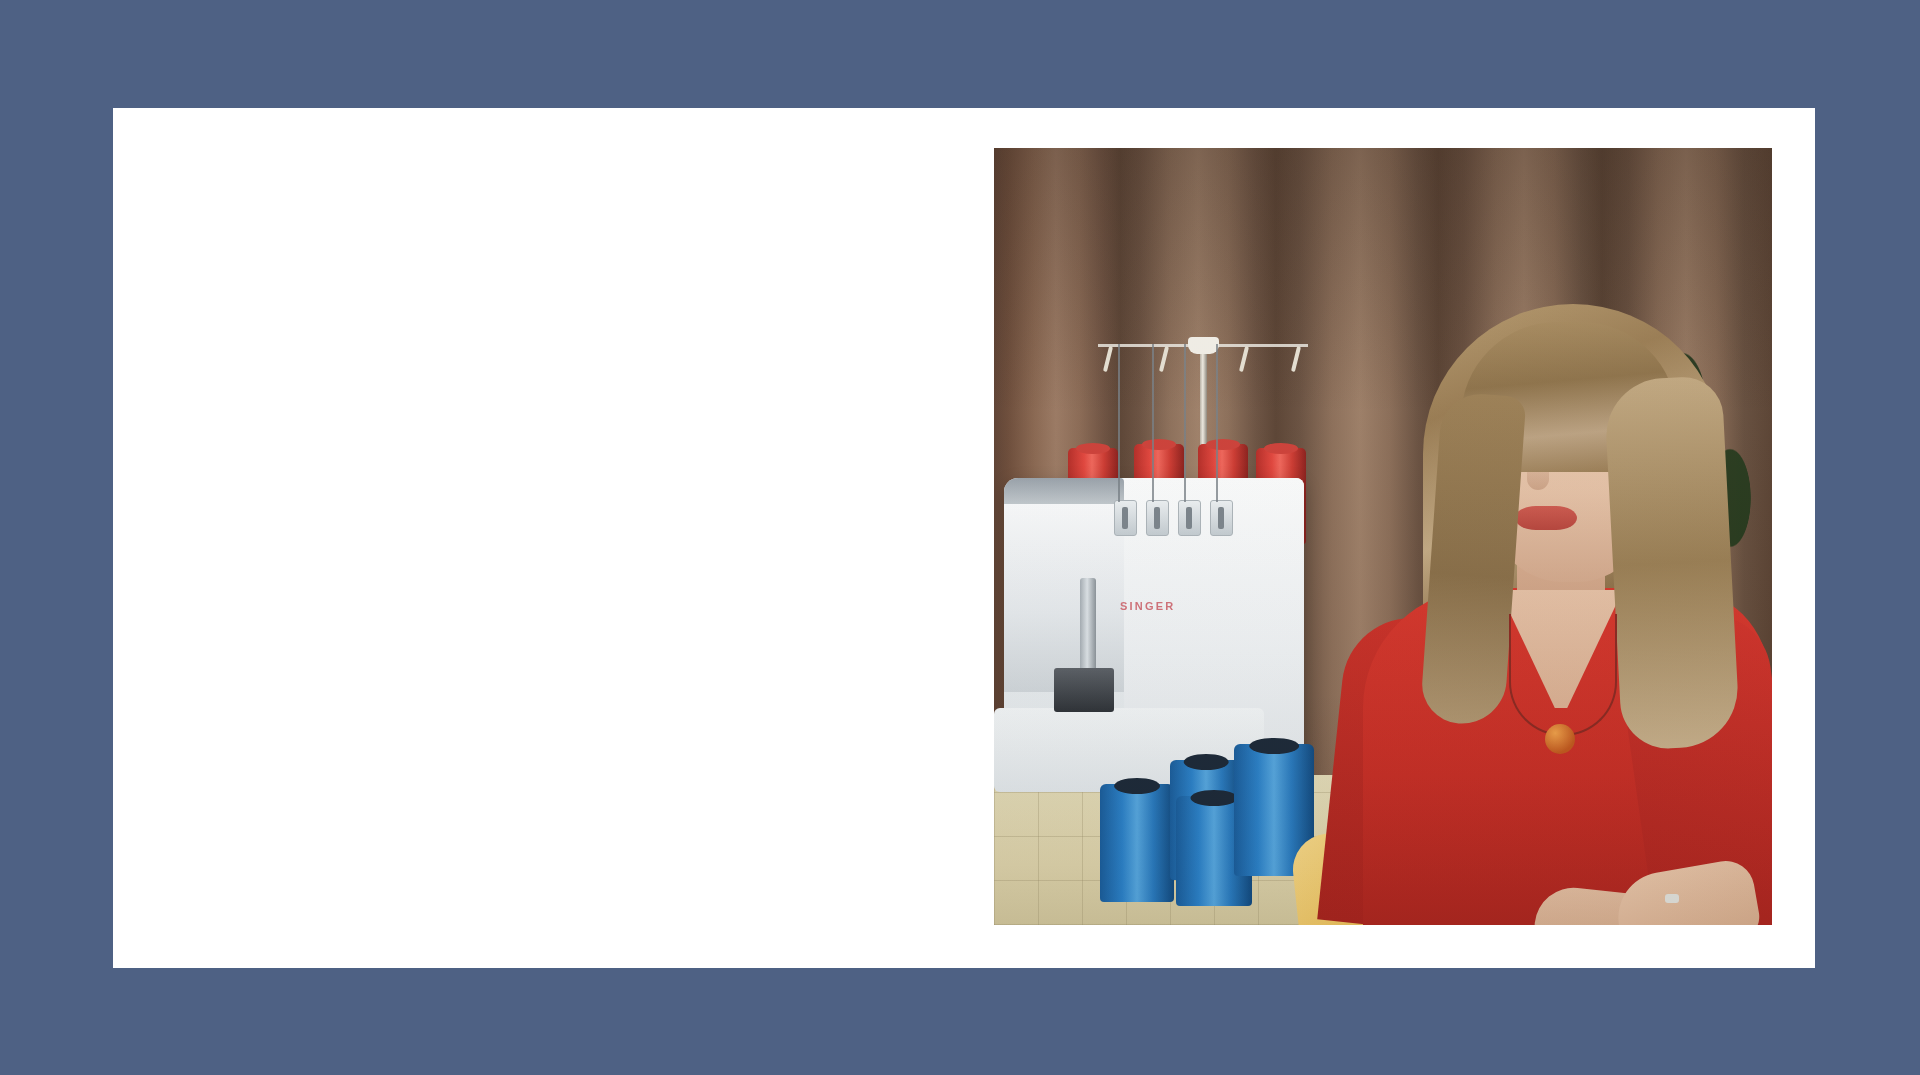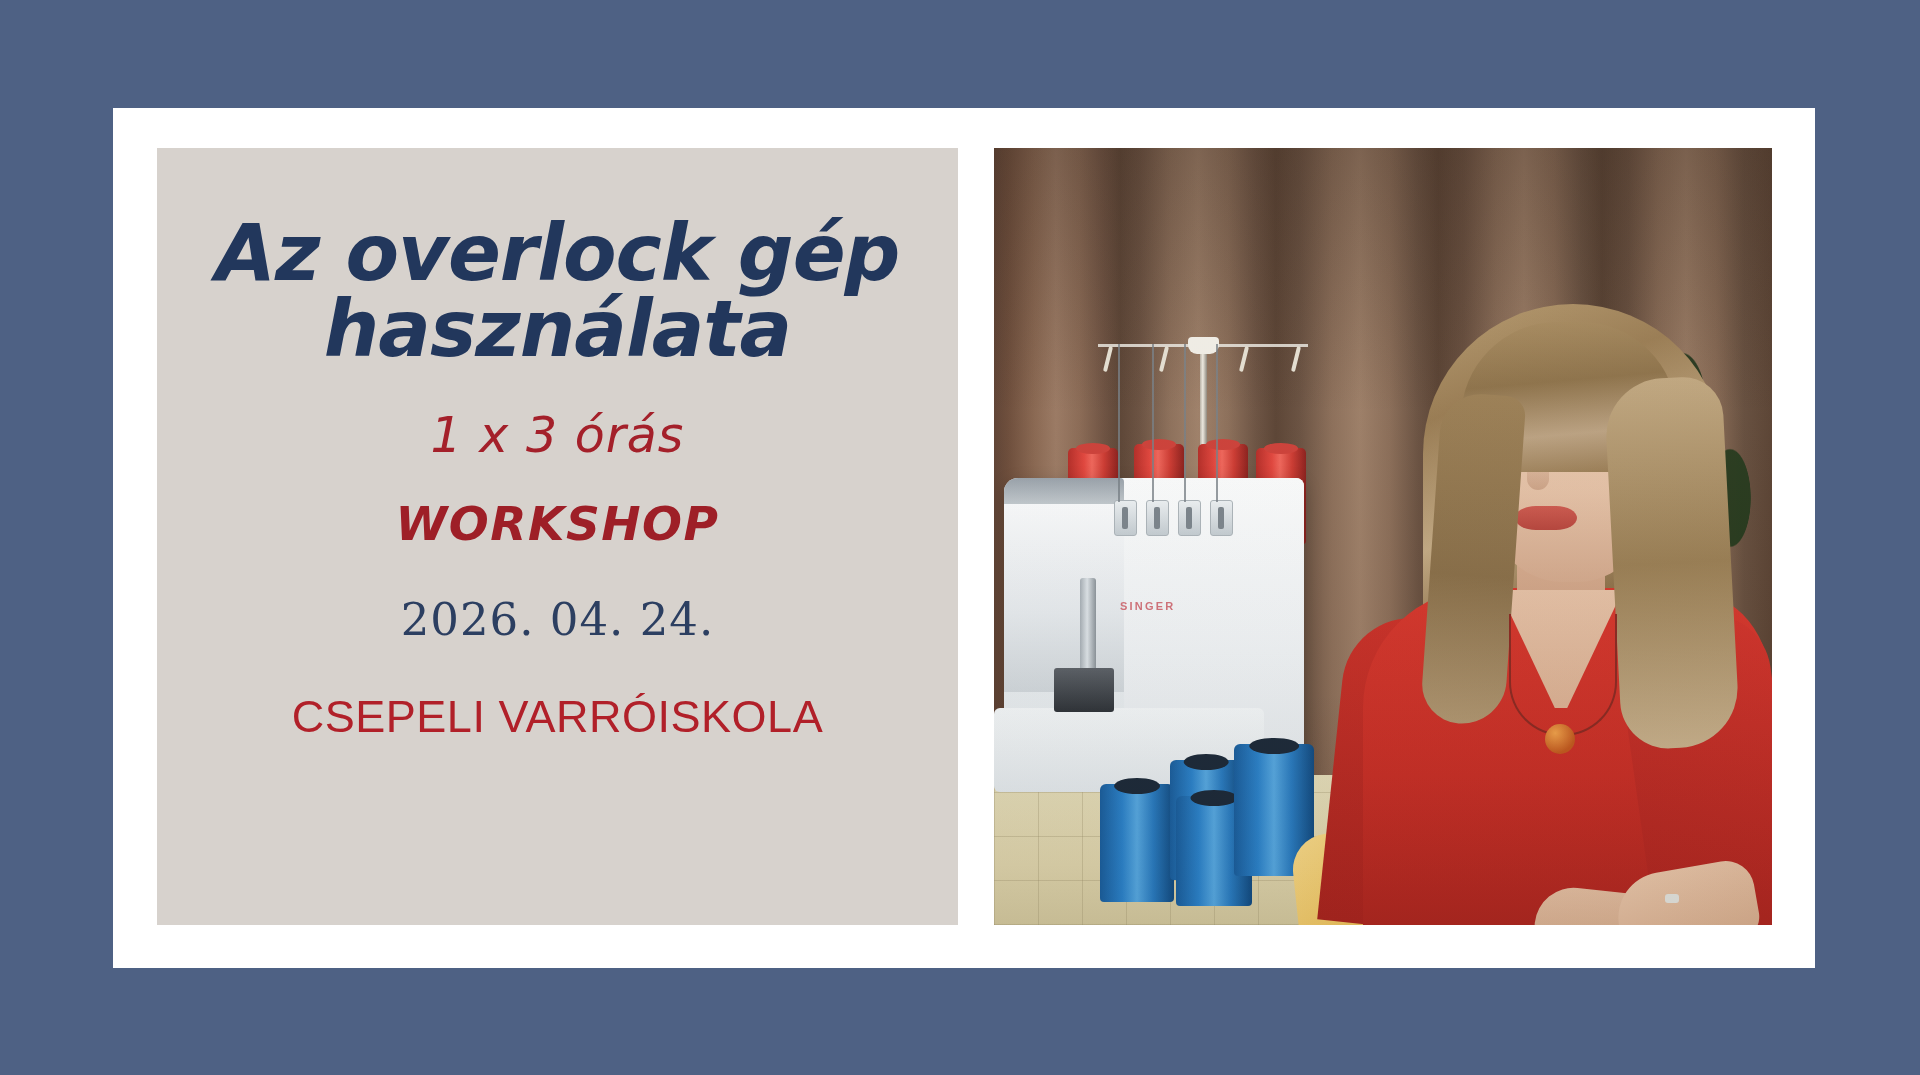--- a/index.html
+++ b/index.html
@@ -315,27 +315,20 @@
     background:linear-gradient(180deg,rgba(255,255,255,.04),rgba(0,0,0,.06));
   }
 </style>
 </head>
 <body>
 
 <div class="poster">
 
   <div class="card"></div>
 
-  <div class="panel">
-    <h1 class="title">Az overlock gép használata</h1>
-    <p class="line-hours">1 x 3 órás</p>
-    <p class="line-workshop">WORKSHOP</p>
-    <p class="line-date">2026. 04. 24.</p>
-    <p class="line-school">CSEPELI VARRÓISKOLA</p>
-  </div>
 
   <div class="photo">
     <div class="photo-inner">
 
       <div class="curtain"></div>
       <div class="curtain-shade"></div>
       <div class="plant"></div>
 
       <div class="guide-bar"></div>
       <div class="guide-pole"></div>

